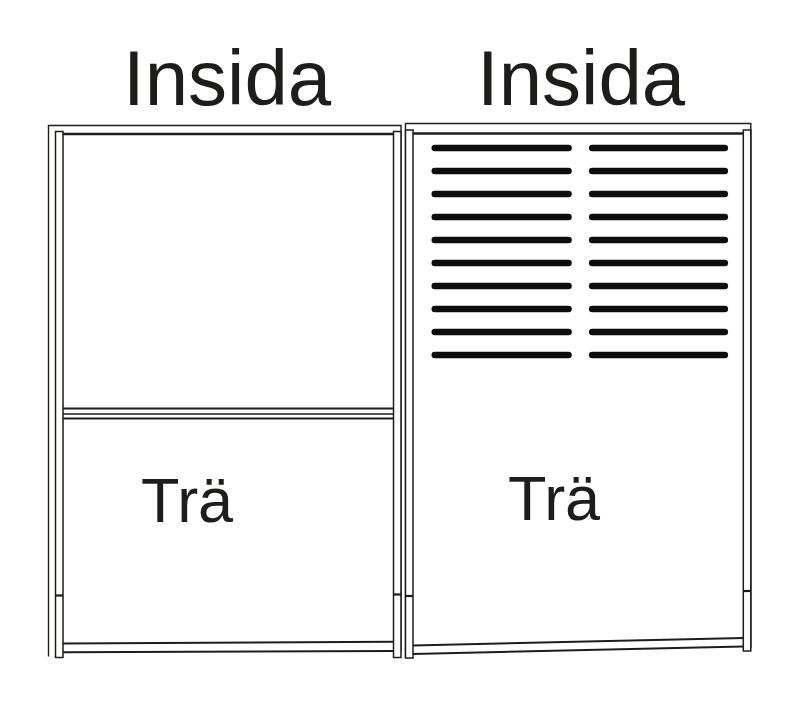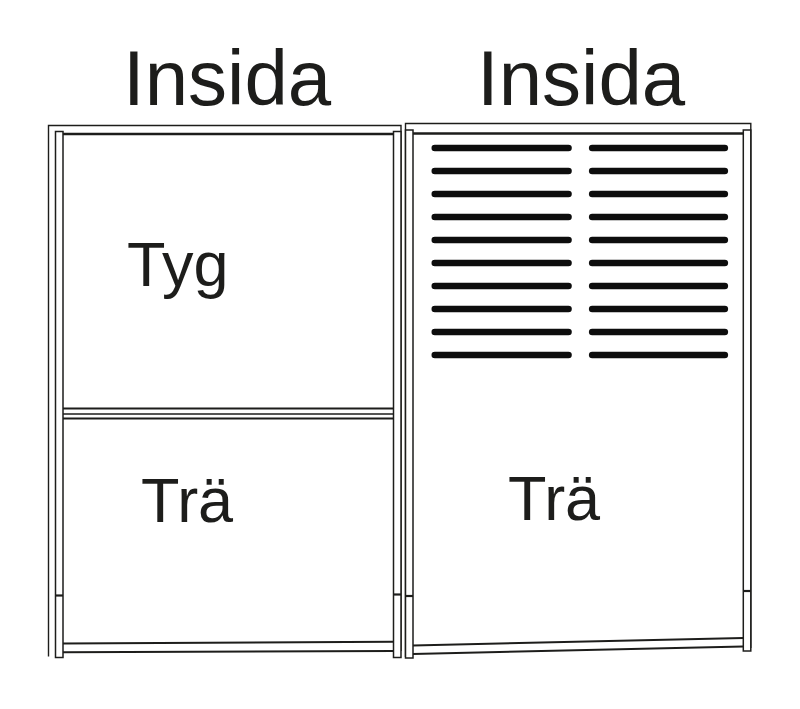--- a/index.html
+++ b/index.html
@@ -99,16 +99,15 @@
           <line x1="592.2" y1="332" x2="724.8" y2="332" class="slat"></line>
           <line x1="434.8" y1="355" x2="568.5" y2="355" class="slat"></line>
           <line x1="592.2" y1="355" x2="724.8" y2="355" class="slat"></line>
         </g>
     </g>
   </svg>
 
   <div class="label title title-left">Insida</div>
   <div class="label title title-right">Insida</div>
 
-  <div class="label section-label tyg-label">Tyg</div>
   <div class="label section-label tra-left-label">Trä</div>
   <div class="label section-label tra-right-label">Trä</div>
 </div>
 
 </body></html>

